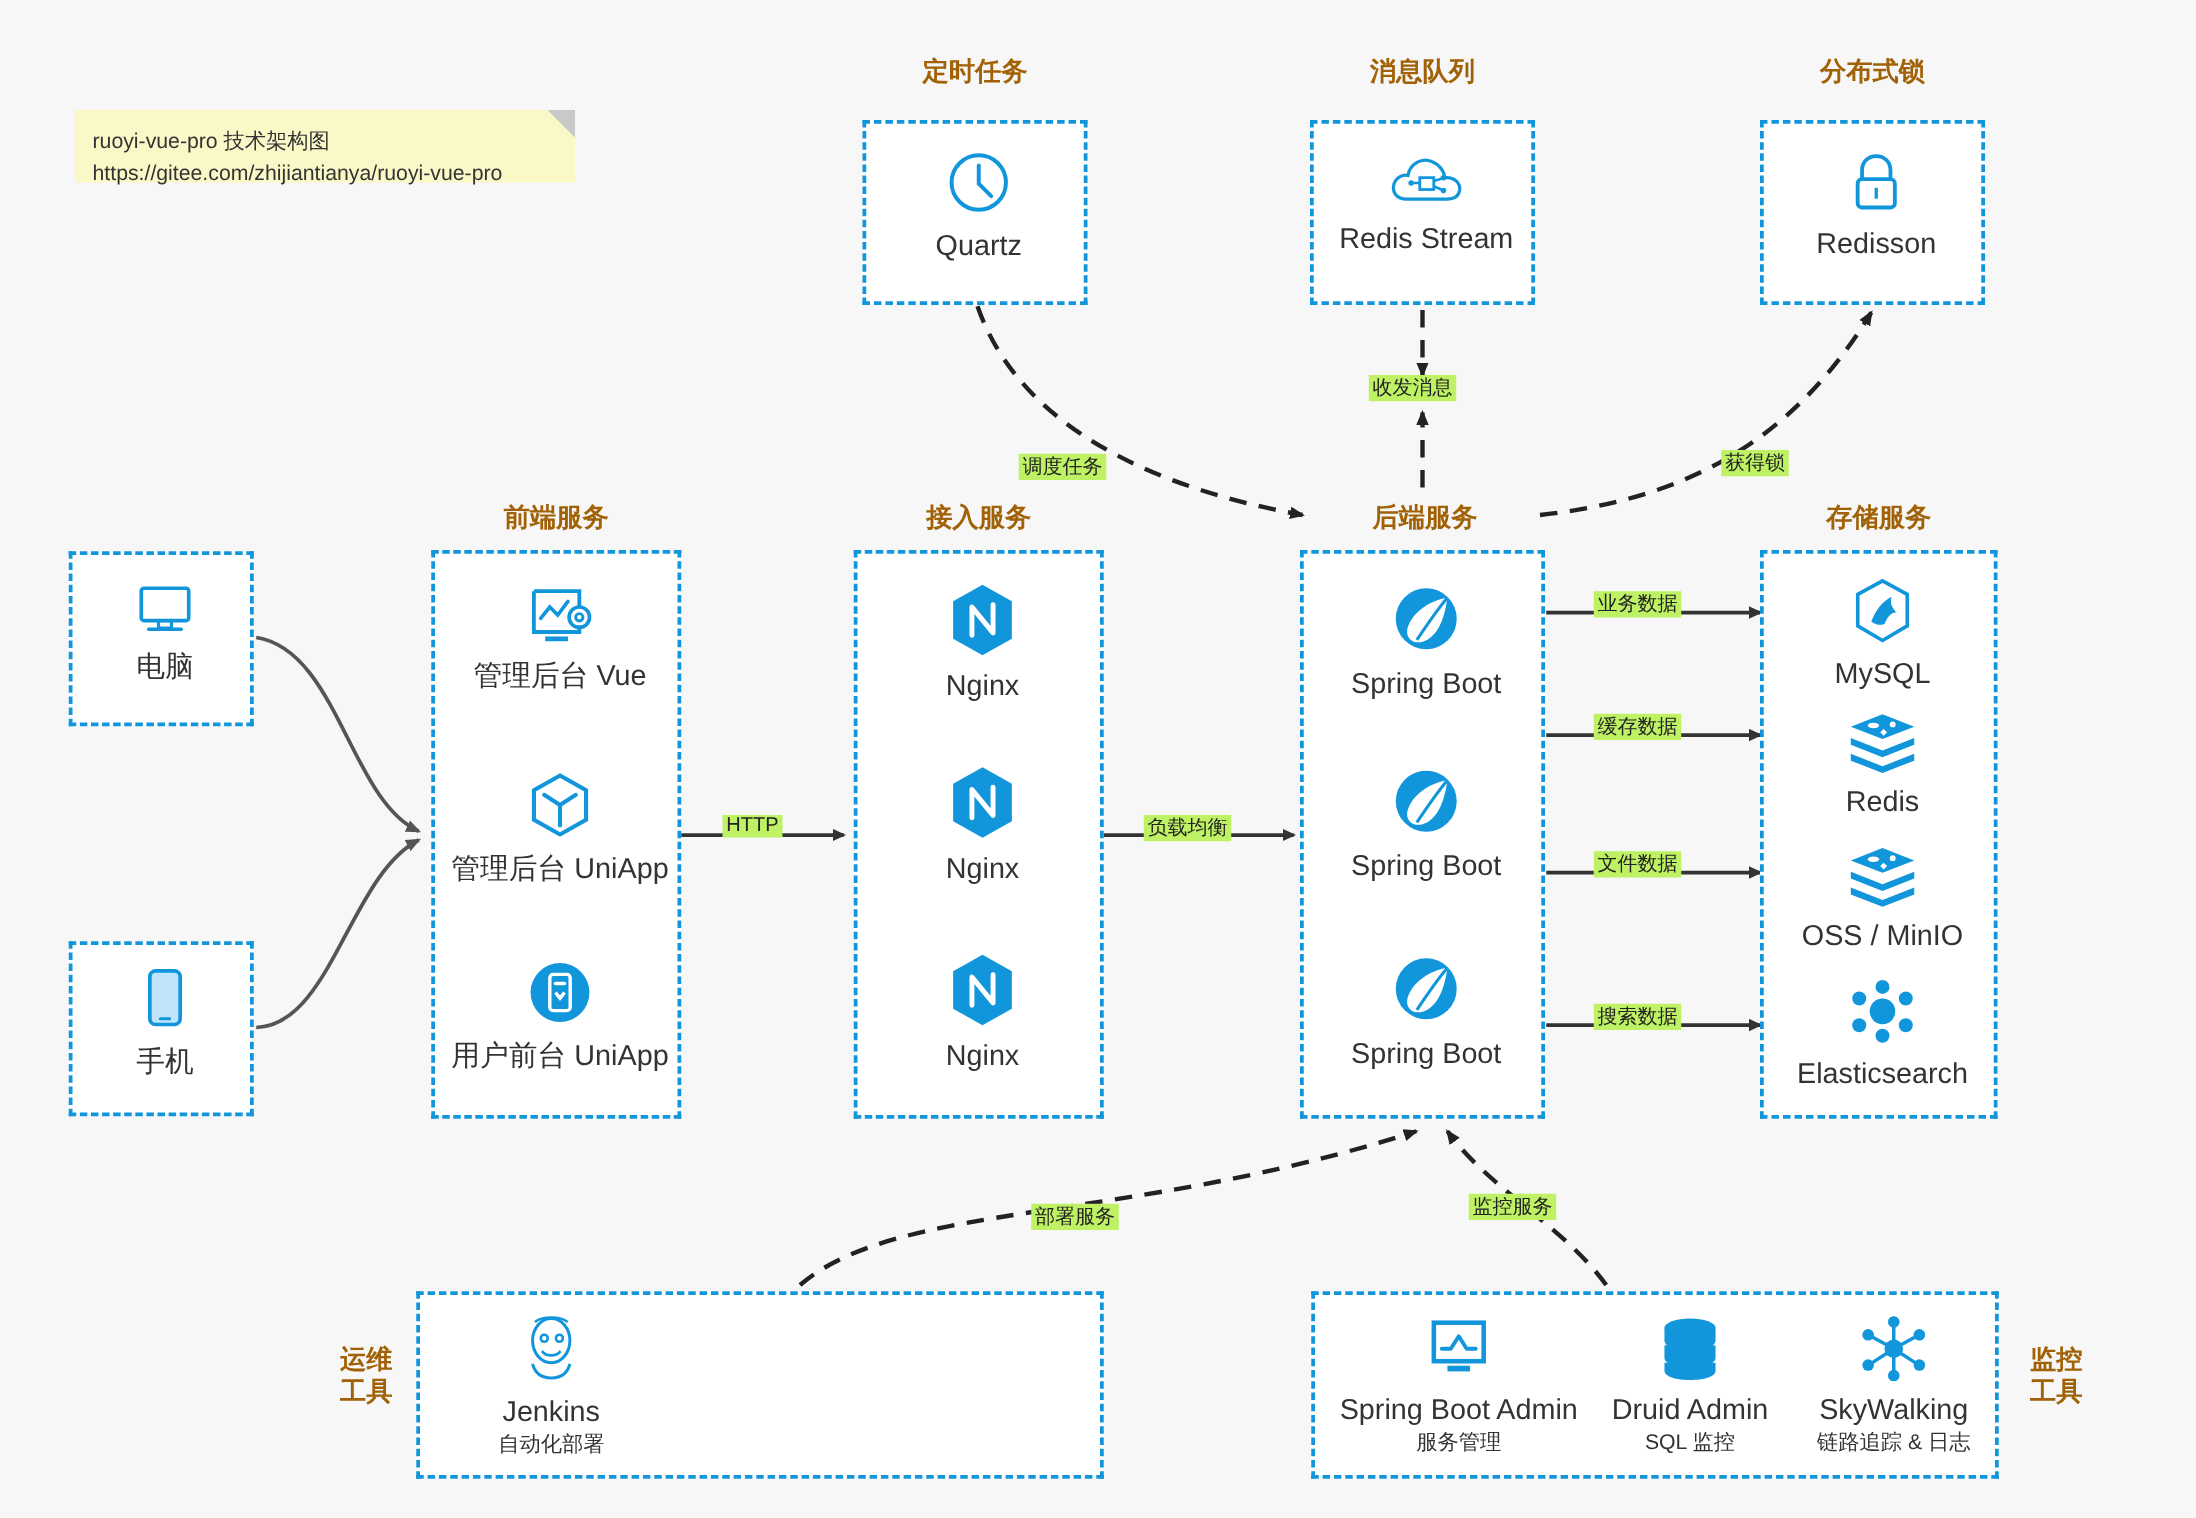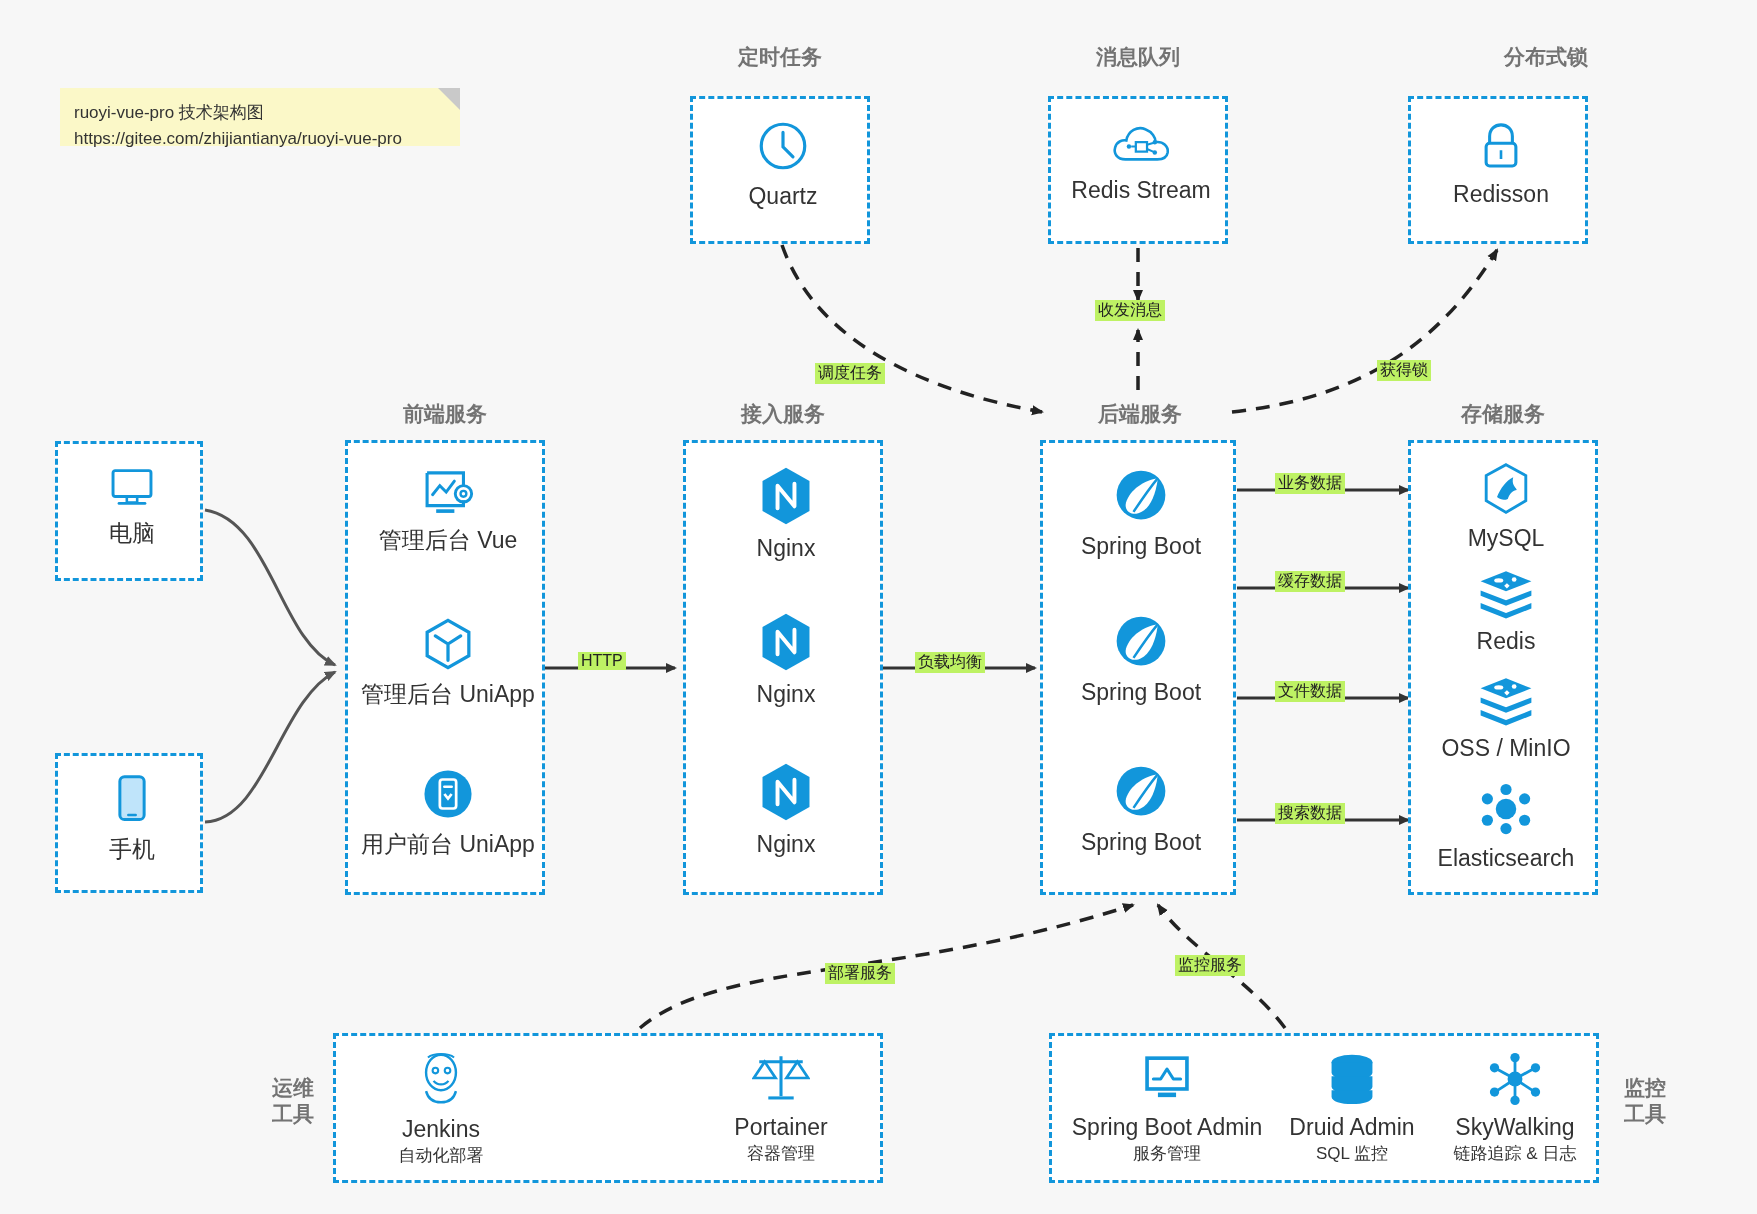--- a/index.html
+++ b/index.html
@@ -44,21 +44,21 @@
 
   
   .group {
     position: absolute;
     border: 3px dashed #1296db;
     background: #ffffff;
     box-sizing: border-box;
   }
   .group-title {
     position: absolute;
-    color: #737373;
+    color: #a16207;
     font-weight: bold;
     font-size: 21px;
     white-space: nowrap;
     text-align: center;
   }
   .group-title.side {
     line-height: 1.25;
   }
 
   
@@ -173,21 +173,21 @@
         <rect x="30" y="28" width="13" height="11" fill="none" stroke="#1296db" stroke-width="2.6"></rect>
         <circle cx="22" cy="33" r="2.6" fill="#1296db"></circle>
         <circle cx="52" cy="28" r="2.6" fill="#1296db"></circle>
         <circle cx="52" cy="40" r="2.6" fill="#1296db"></circle>
         <path d="M24.6 33 L30 33 M43 31 L50 29 M43 36 L50 39" stroke="#1296db" stroke-width="2.4"></path>
       </svg>
       <div class="cap">Redis Stream</div>
     </div>
   </div>
 
-  <div class="group-title" style="left:1408px; top:43px; width:180px;text-align:right;">分布式锁</div>
+  <div class="group-title" style="left:1408px; top:43px; width:180px;">分布式锁</div>
   <div class="group" style="left:1408px; top:96px; width:180px; height:148px;">
     <div class="node" style="left:0; top:18px; width:180px;">
       <svg class="icon" width="56" height="56" viewBox="0 0 64 64">
         <path d="M19 30 L19 22 C19 14 25 9 32 9 C39 9 45 14 45 22 L45 30" fill="none" stroke="#1296db" stroke-width="3.5"></path>
         <rect x="15" y="30" width="34" height="26" rx="4" fill="none" stroke="#1296db" stroke-width="3.5"></rect>
         <line x1="32" y1="38" x2="32" y2="48" stroke="#1296db" stroke-width="3"></line>
       </svg>
       <div class="cap">Redisson</div>
     </div>
   </div>
@@ -350,31 +350,20 @@
       <svg class="icon" width="56" height="58" viewBox="0 0 60 62">
         <ellipse cx="30" cy="24" rx="16" ry="19" fill="none" stroke="#1296db" stroke-width="2.6"></ellipse>
         <path d="M14 44 C16 52 22 56 30 56 C38 56 44 52 46 44" fill="none" stroke="#1296db" stroke-width="2.6"></path>
         <circle cx="24" cy="22" r="3" fill="none" stroke="#1296db" stroke-width="2.2"></circle>
         <circle cx="37" cy="22" r="3" fill="none" stroke="#1296db" stroke-width="2.2"></circle>
         <path d="M22 33 C26 38 34 38 38 33" fill="none" stroke="#1296db" stroke-width="2.4"></path>
         <path d="M16 8 C22 3 38 3 44 8" fill="none" stroke="#1296db" stroke-width="2.2"></path>
       </svg>
       <div class="cap">Jenkins</div>
       <div class="cap2">自动化部署</div>
-    </div>
-    <div class="node" style="left:370px; top:14px; width:150px;">
-      <svg class="icon" width="58" height="56" viewBox="0 0 64 60">
-        <line x1="32" y1="6" x2="32" y2="50" stroke="#1296db" stroke-width="3.4"></line>
-        <line x1="8" y1="12" x2="56" y2="12" stroke="#1296db" stroke-width="3.4"></line>
-        <line x1="18" y1="52" x2="46" y2="52" stroke="#1296db" stroke-width="3.4"></line>
-        <path d="M2 30 L14 12 L26 30 Z" fill="none" stroke="#1296db" stroke-width="3"></path>
-        <path d="M38 30 L50 12 L62 30 Z" fill="none" stroke="#1296db" stroke-width="3"></path>
-      </svg>
-      <div class="cap">Portainer</div>
-      <div class="cap2">容器管理</div>
     </div>
   </div>
 
   <div class="group" style="left:1049px; top:1033px; width:550px; height:150px;">
     <div class="node" style="left:20px; top:16px; width:190px;">
       <svg class="icon" width="58" height="54" viewBox="0 0 64 58">
         <rect x="10" y="6" width="44" height="34" fill="none" stroke="#1296db" stroke-width="4"></rect>
         <path d="M17 29 L25 29 L32 18 L39 29 L47 29" fill="none" stroke="#1296db" stroke-width="3.4" stroke-linecap="round" stroke-linejoin="round"></path>
         <rect x="22" y="44" width="20" height="5" fill="#1296db"></rect>
       </svg>

